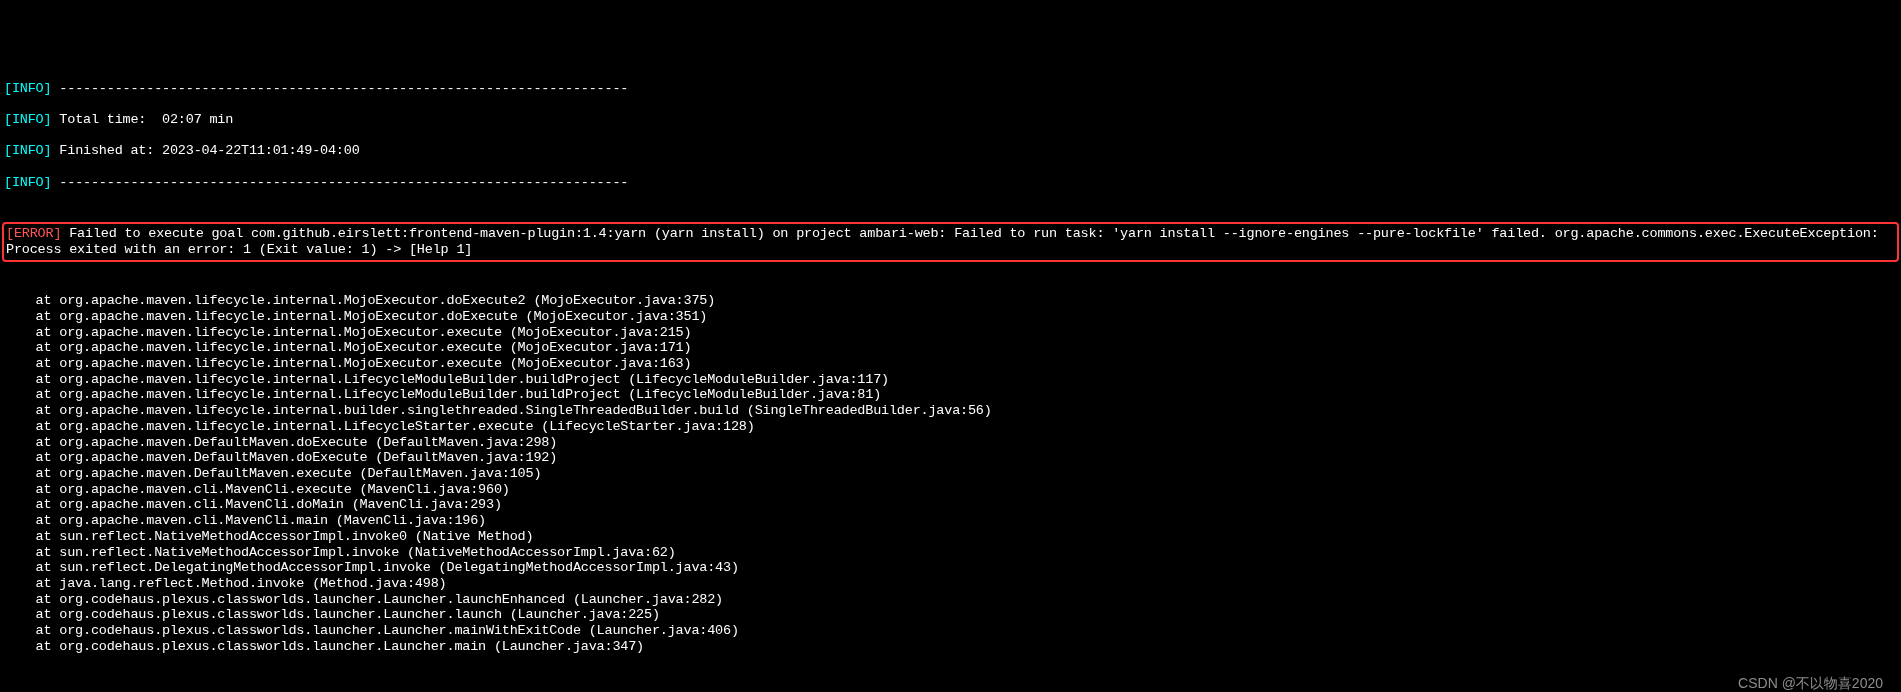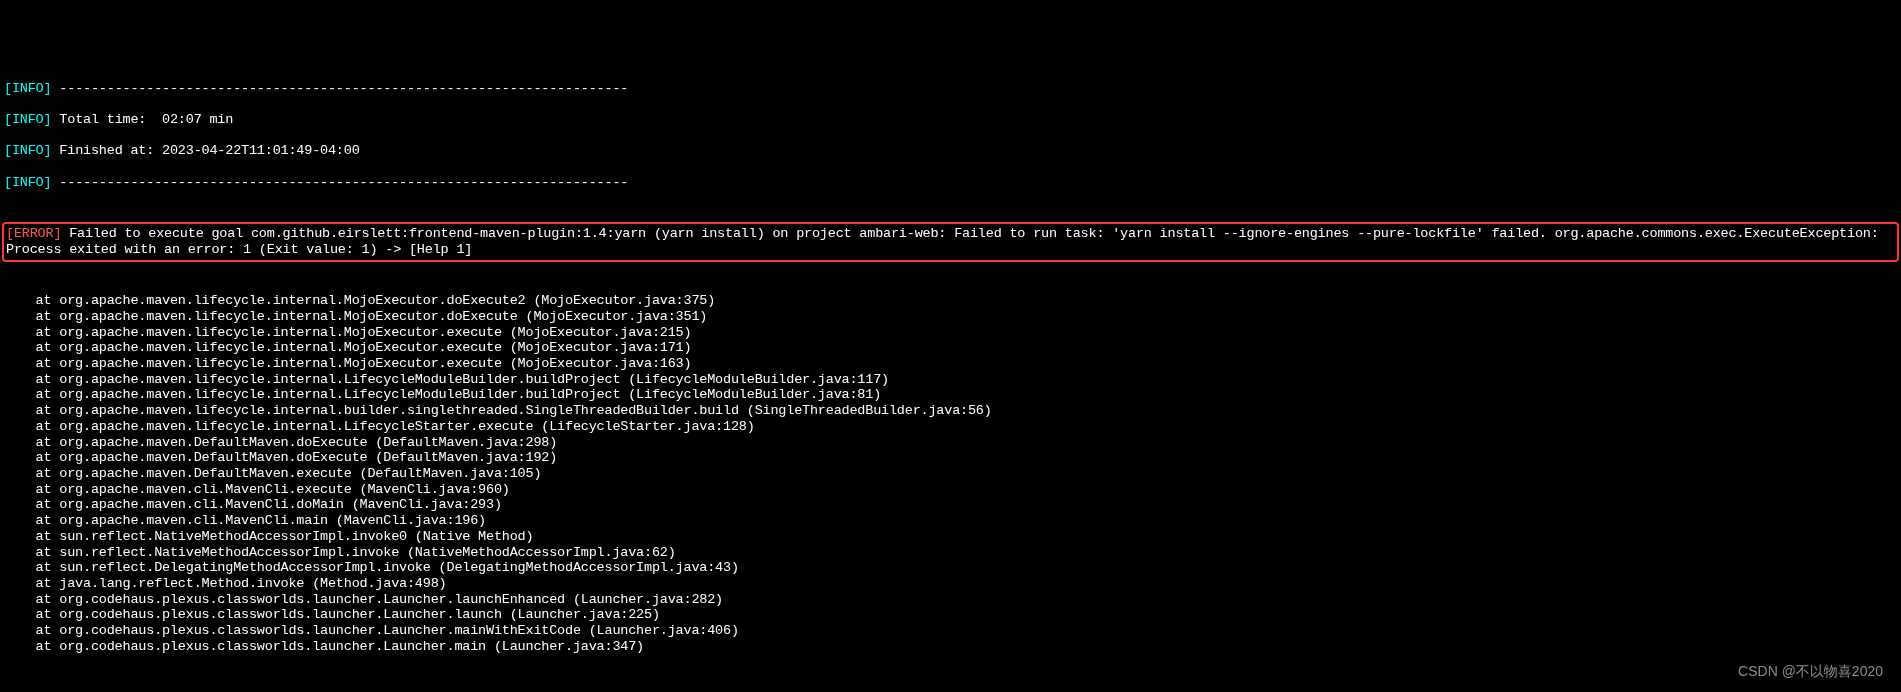--- a/index.html
+++ b/index.html
@@ -31,21 +31,21 @@
     }
     .highlighted {
       border: 2px solid #ff3333;
       border-radius: 4px;
       padding: 2px 2px;
       margin: 16px -2px;
       display: block;
     }
     .watermark {
       position: fixed;
-      bottom: 12px;
+      bottom: 0;
       right: 18px;
       color: #9a9a9a;
       font-size: 14px;
       font-family: Arial, sans-serif;
       letter-spacing: 0px;
       opacity: 0.92;
     }
   </style>
 </head>
 <body>

